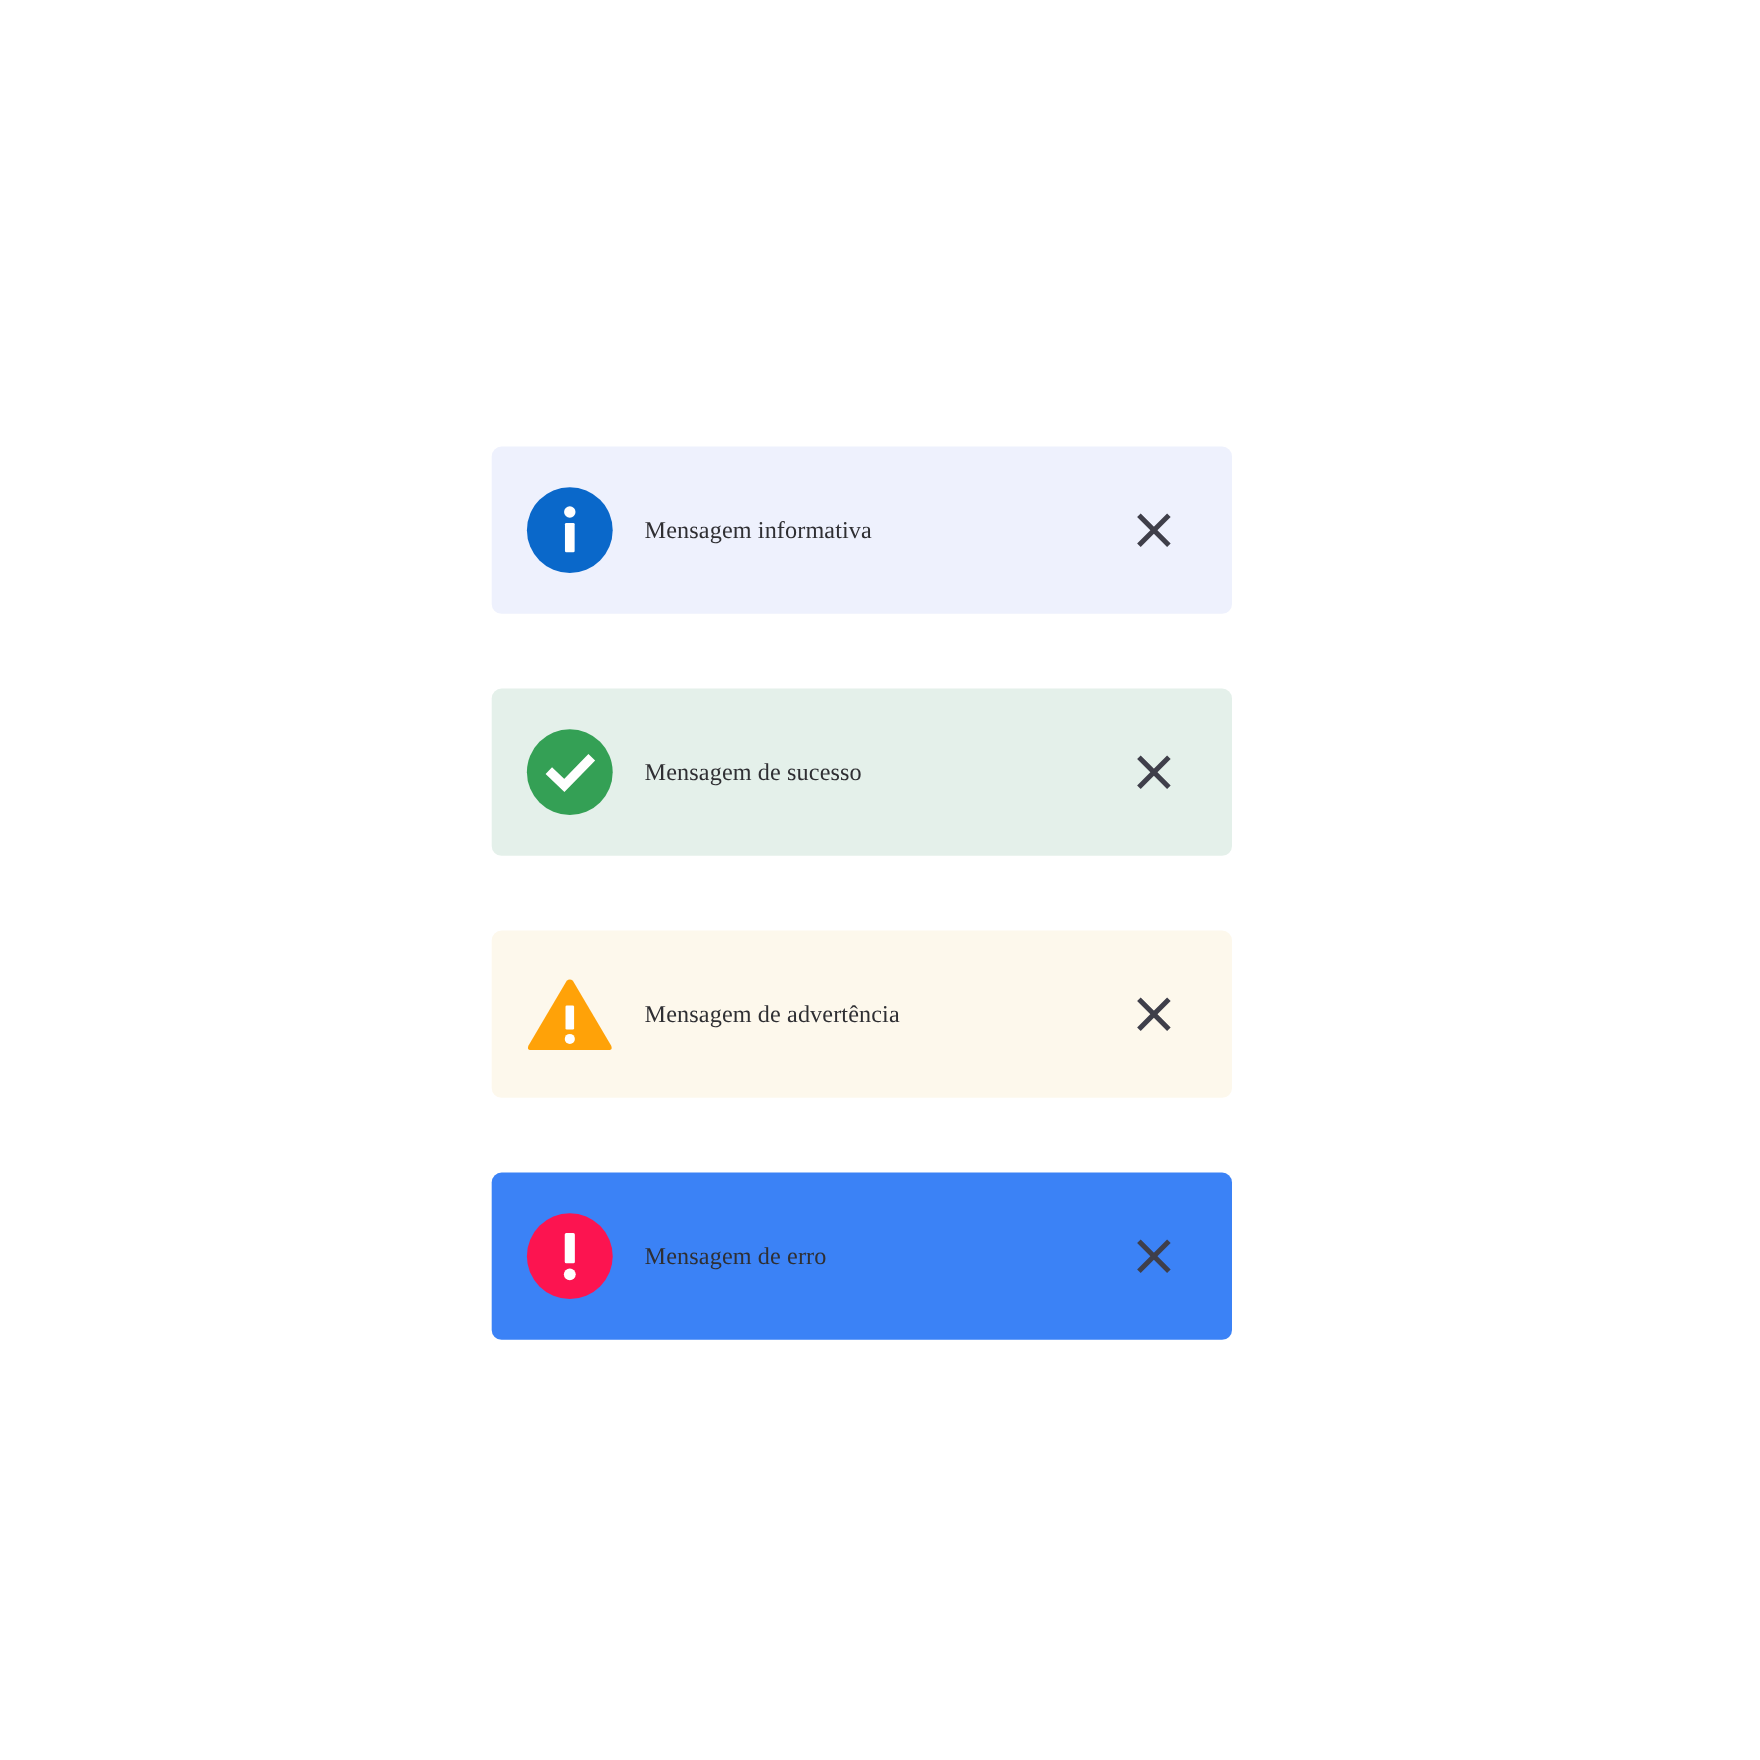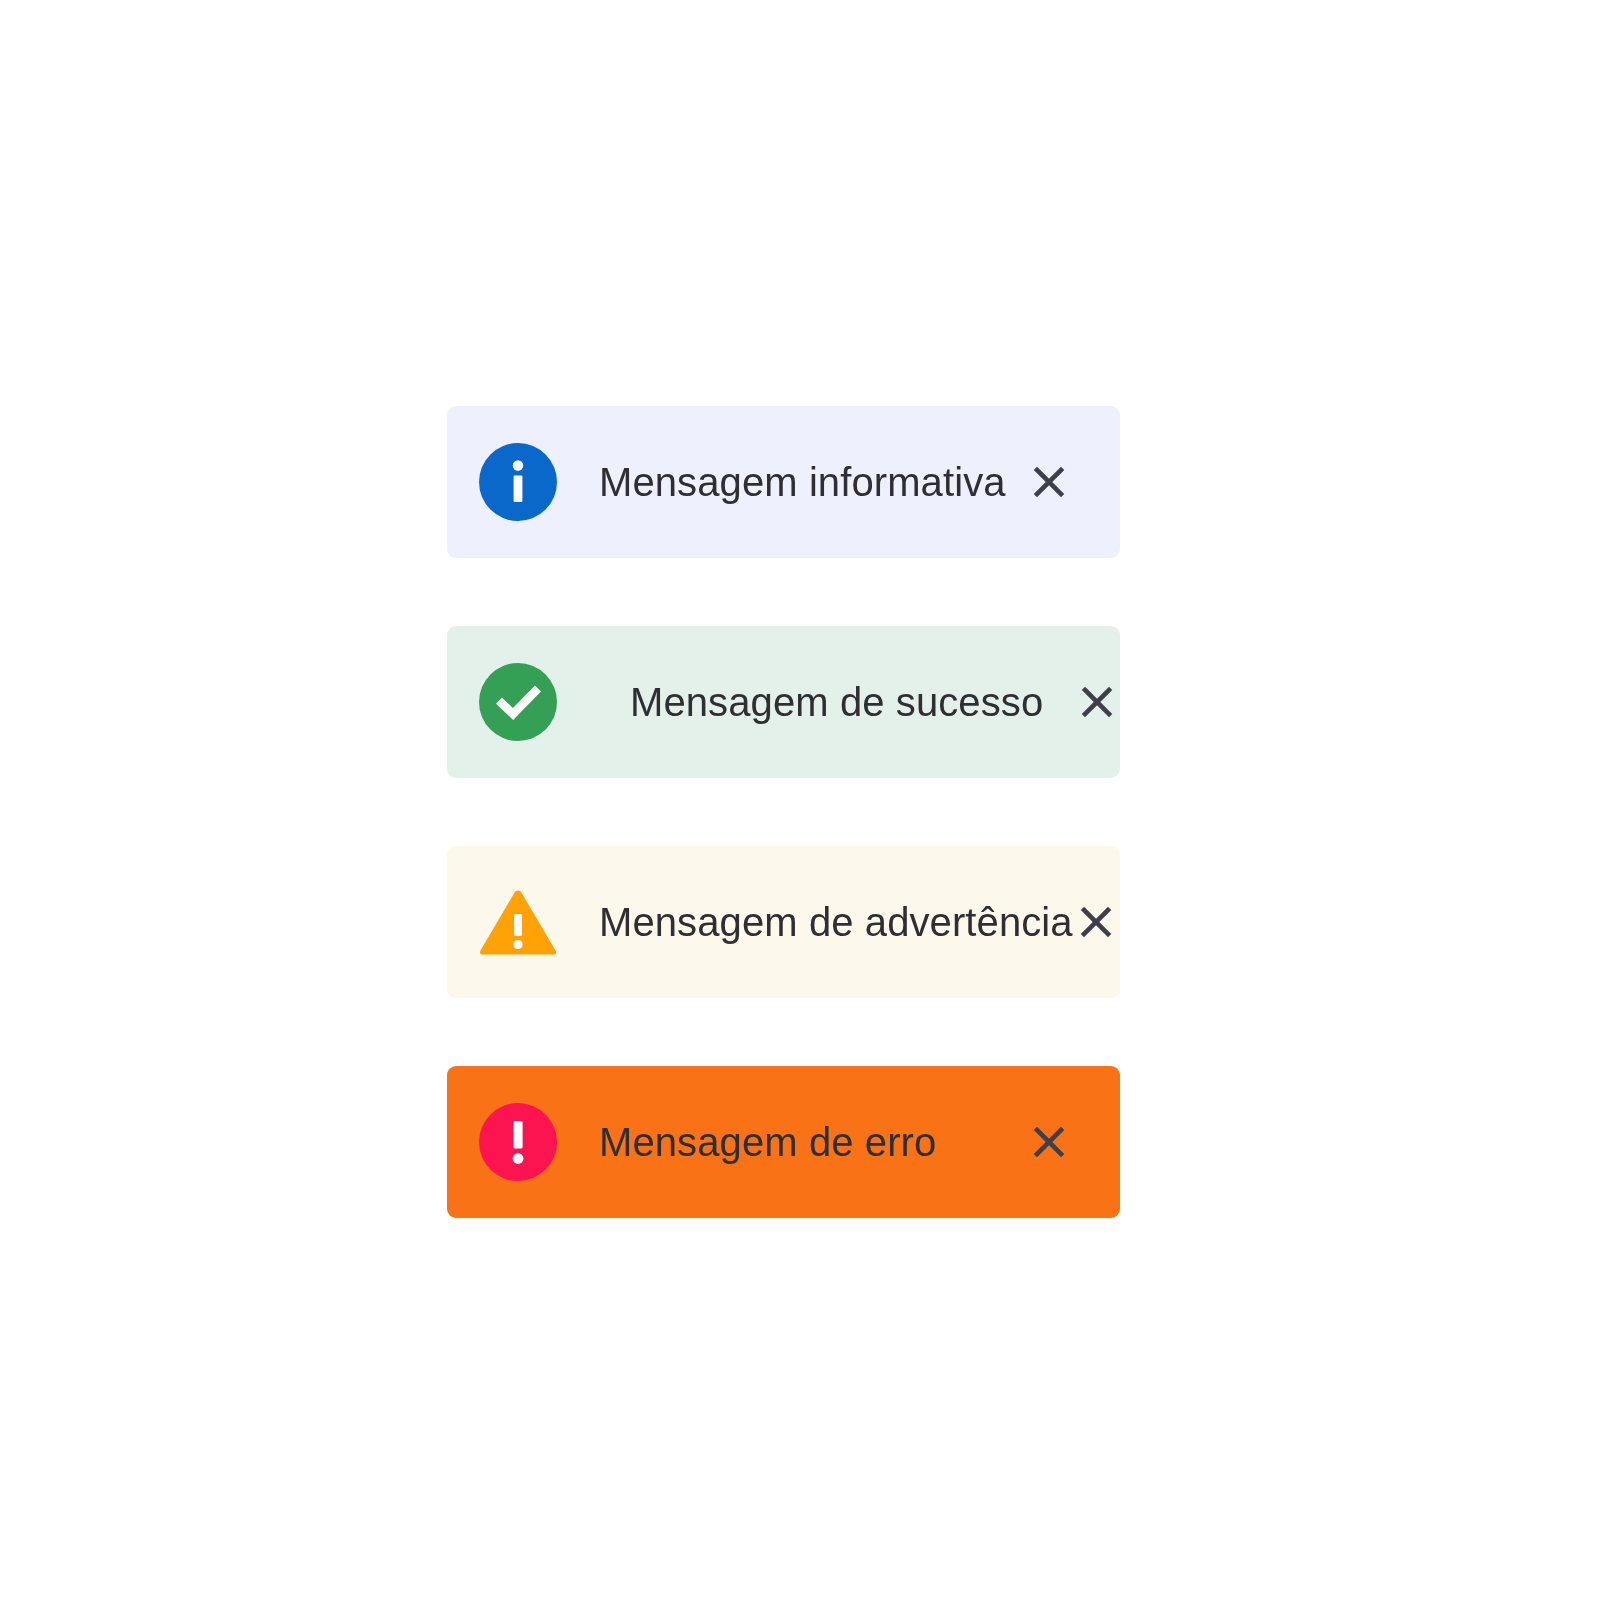--- a/index.html
+++ b/index.html
@@ -44,26 +44,27 @@
     display: flex;
     align-items: center;
     justify-content: center;
     position: relative;
   }
 
   .alert-icon svg { display: block; }
 
   .alert-text {
     flex: 1 1 auto;
-    margin-left: 41px;
+    margin-left: 28px;
     color: #2f2f33;
-    font-size: 40px;
+    font-size: 22px;
     line-height: 38px;
     letter-spacing: 0.1px;
     white-space: nowrap;
+    font-family: Liberation Serif, serif;
   }
 
   .alert-close {
     flex: 0 0 auto;
     width: 46px;
     height: 46px;
     display: flex;
     align-items: center;
     justify-content: center;
     background: transparent;
@@ -89,21 +90,21 @@
       <span class="alert-text" style="color: rgb(47, 47, 51);">Mensagem informativa</span>
       <button class="alert-close" aria-label="Fechar">
         <svg width="36" height="36" viewBox="0 0 36 36">
           <g stroke="#3f3f4a" stroke-width="4.6" stroke-linecap="square">
             <line x1="6" y1="6" x2="30" y2="30"></line>
             <line x1="30" y1="6" x2="6" y2="30"></line>
           </g>
         </svg>
       </button>
     </div>
-    <div class="alert" style="background: rgb(228, 240, 234); gap: 31px;">
+    <div class="alert" style="background: rgb(228, 240, 234);">
       <span class="alert-icon">
         <svg width="80" height="80" viewBox="0 0 80 80">
           <circle cx="40" cy="40" r="39" fill="#34a055"></circle>
           <path d="M24 41.5 L35 52 L57 29.5" fill="none" stroke="#ffffff" stroke-width="8.5" stroke-linecap="square" stroke-linejoin="miter"></path>
         </svg>
       </span>
       <span class="alert-text" style="color: rgb(47, 47, 51);">Mensagem de sucesso</span>
       <button class="alert-close" aria-label="Fechar">
         <svg width="36" height="36" viewBox="0 0 36 36">
           <g stroke="#3f3f4a" stroke-width="4.6" stroke-linecap="square">
@@ -124,21 +125,21 @@
       <span class="alert-text" style="color: rgb(47, 47, 51);">Mensagem de advertência</span>
       <button class="alert-close" aria-label="Fechar">
         <svg width="36" height="36" viewBox="0 0 36 36">
           <g stroke="#3f3f4a" stroke-width="4.6" stroke-linecap="square">
             <line x1="6" y1="6" x2="30" y2="30"></line>
             <line x1="30" y1="6" x2="6" y2="30"></line>
           </g>
         </svg>
       </button>
     </div>
-    <div class="alert" style="background: #f97316;">
+    <div class="alert" style="background: #3b82f6;">
       <span class="alert-icon">
         <svg width="80" height="80" viewBox="0 0 80 80">
           <circle cx="40" cy="40" r="39" fill="#fc1450"></circle>
           <rect x="35.4" y="19" width="9.2" height="27.5" rx="1.4" fill="#ffffff"></rect>
           <circle cx="40" cy="56.5" r="5.4" fill="#ffffff"></circle>
         </svg>
       </span>
       <span class="alert-text" style="color: rgb(47, 47, 51);">Mensagem de erro</span>
       <button class="alert-close" aria-label="Fechar">
         <svg width="36" height="36" viewBox="0 0 36 36">

